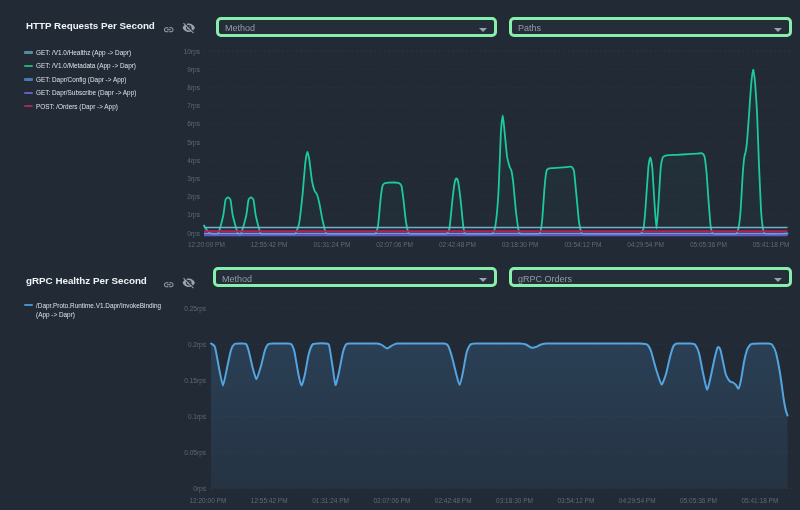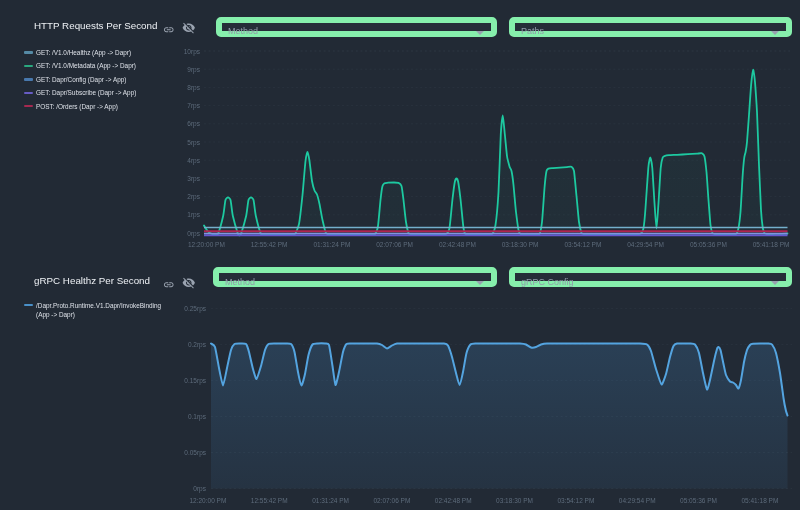--- a/index.html
+++ b/index.html
@@ -1,18 +1,18 @@
 <!DOCTYPE html>
 <html><head><meta charset="utf-8"><style>
   * { margin:0; padding:0; box-sizing:border-box; }
   html,body { width:800px; height:510px; overflow:hidden; }
   body { position:relative; background:#222a35; font-family:"Liberation Sans", sans-serif; }
-  .title { position:absolute; left:34px; color:#eef1f5; font-size:9.8px; font-weight:normal; letter-spacing:0px; }
+  .title { position:absolute; left:26px; color:#eef1f5; font-size:9.8px; font-weight:bold; letter-spacing:0px; }
   .icon { position:absolute; }
-  .dd { position:absolute; height:20px; border:6px solid #86efac; border-radius:5px; background:rgba(255,255,255,0.015); }
+  .dd { position:absolute; height:20px; border:3px solid #86efac; border-radius:5px; background:rgba(255,255,255,0.015); }
   .dd span { position:absolute; left:6.5px; top:3.5px; font-size:9px; color:#929caa; }
   .dd i { position:absolute; right:7px; top:8px; width:0; height:0; border-left:4px solid transparent; border-right:4px solid transparent; border-top:4.5px solid #97a1af; }
   .li { position:absolute; left:24px; height:10px; display:flex; align-items:center; }
   .dash { display:inline-block; width:8.5px; height:2.5px; border-radius:1px; flex:none; }
   .lt { font-size:6.4px; color:#dde1e8; margin-left:3.5px; white-space:nowrap; }
   .ax { font-size:6.5px; fill:#5d6b7b; font-family:"Liberation Sans", sans-serif; }
 </style></head>
 <body>
 <svg width="800" height="510" viewBox="0 0 800 510" style="position:absolute;left:0;top:0;">
   <defs>
@@ -128,18 +128,18 @@
       <path d="M3.9 12c0-1.71 1.39-3.1 3.1-3.1h4V7H7c-2.76 0-5 2.24-5 5s2.24 5 5 5h4v-1.9H7c-1.71 0-3.1-1.39-3.1-3.1zM8 13h8v-2H8v2zm9-6h-4v1.9h4c1.71 0 3.1 1.39 3.1 3.1s-1.39 3.1-3.1 3.1h-4V17h4c2.76 0 5-2.24 5-5s-2.24-5-5-5z"></path>
     </svg></div>
 <div class="icon" style="left:181.5px;top:275px;"><svg viewBox="0 0 24 24" width="13.5" height="13.5" fill="#9aa3b0">
       <path d="M12 7c2.76 0 5 2.24 5 5 0 .65-.13 1.26-.36 1.83l2.92 2.92c1.51-1.26 2.7-2.89 3.43-4.75-1.73-4.39-6-7.5-11-7.5-1.4 0-2.74.25-3.98.7l2.16 2.16C10.74 7.13 11.35 7 12 7zM2 4.27l2.28 2.28.46.46C3.08 8.3 1.78 10.02 1 12c1.73 4.39 6 7.5 11 7.5 1.55 0 3.03-.3 4.38-.84l.42.42L19.73 22 21 20.73 3.27 3 2 4.27zM7.53 9.8l1.55 1.55c-.05.21-.08.43-.08.65 0 1.66 1.34 3 3 3 .22 0 .44-.03.65-.08l1.55 1.55c-.67.33-1.41.53-2.2.53-2.76 0-5-2.24-5-5 0-.79.2-1.53.53-2.2zm4.31-.78l3.15 3.15.02-.16c0-1.66-1.34-3-3-3l-.17.01z"></path>
     </svg></div>
 <div class="dd" style="left:212.5px;top:267.0px;width:284.0px;">
     <span>Method</span>
     <i></i>
   </div>
 <div class="dd" style="left:508.5px;top:267.0px;width:283.0px;">
-    <span>gRPC Config</span>
+    <span>gRPC Orders</span>
     <i></i>
   </div>
 <div class="li" style="top:300.5px;display:flex;align-items:flex-start;height:auto;">
     <span class="dash" style="background:#4a90c8;margin-top:3px;flex:none;"></span>
     <span class="lt" style="line-height:9px;display:inline-block;">/Dapr.Proto.Runtime.V1.Dapr/InvokeBinding<br>(App -&gt; Dapr)</span>
   </div>
 </body></html>

